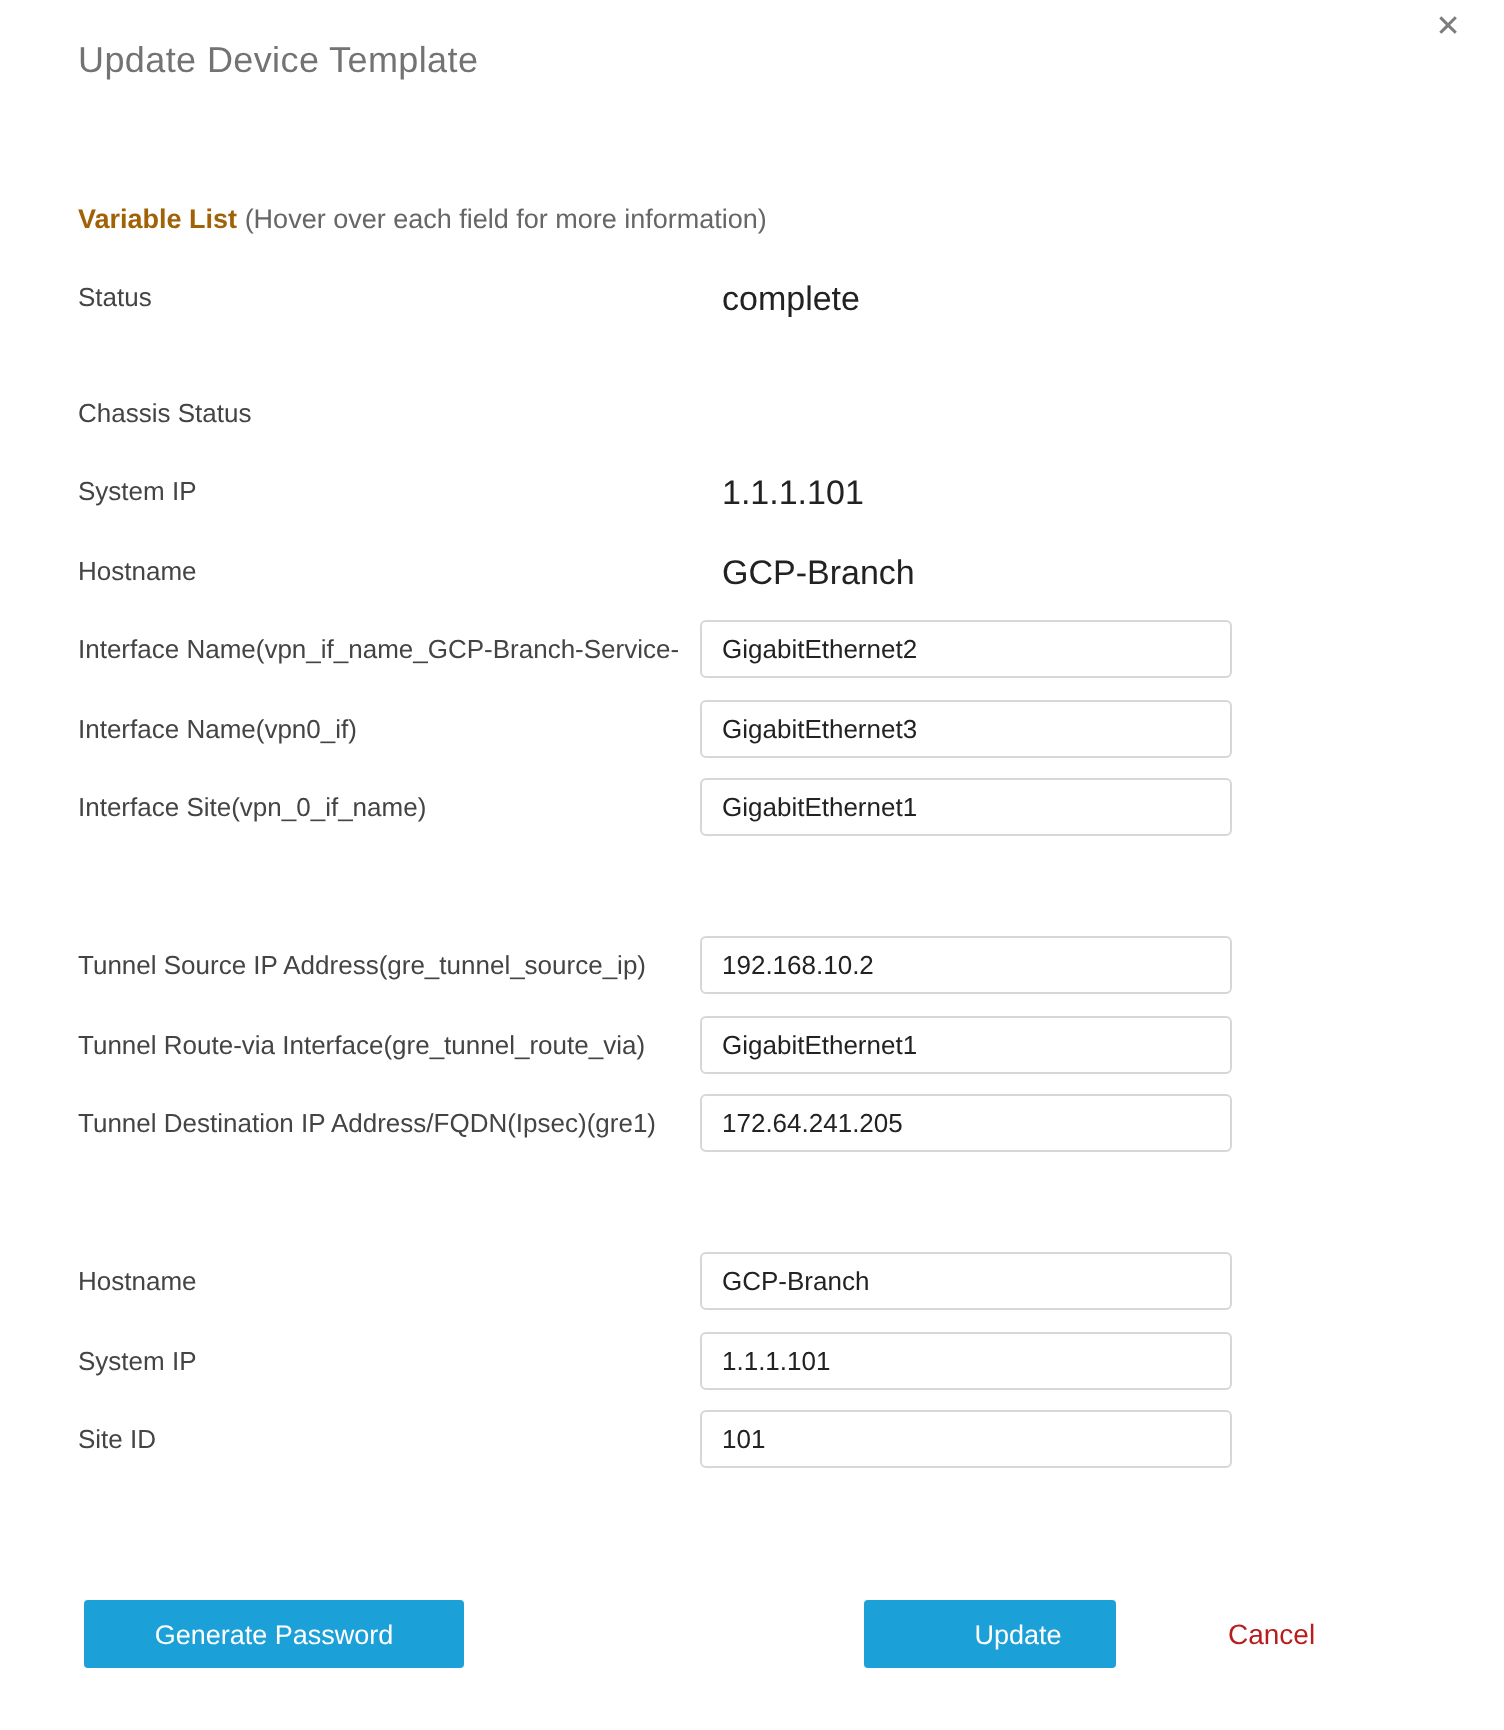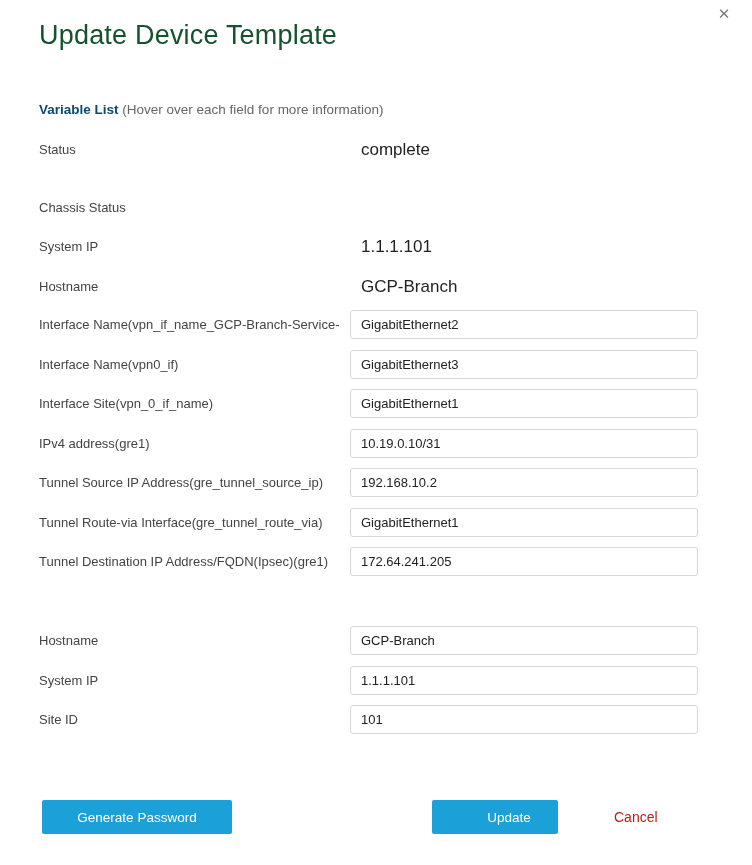--- a/index.html
+++ b/index.html
@@ -15,49 +15,49 @@
 
   .close-btn {
     position: absolute; top: 5px; right: 19px;
     width: 18px; height: 18px;
     font-size: 15px; line-height: 18px; text-align: center;
     color: #7c7c7c; cursor: pointer; font-weight: 300;
   }
 
   .dialog-title {
     position: absolute; left: 39px; top: 20px;
-    font-size: 27px; font-weight: 300; color: #14532d;
+    font-size: 18px; font-weight: 300; color: #737373;
     letter-spacing: 0.2px;
   }
 
   .section-heading {
     position: absolute; left: 39px; top: 102px;
     font-size: 13.5px; color: #666;
   }
-  .section-heading .heading-main { font-weight: 700; color: #0c4a6e; }
+  .section-heading .heading-main { font-weight: 700; color: #a16207; }
 
   .srow, .irow { position: absolute; left: 39px; right: 47px; }
 
   .lbl {
     display: inline-block;
     width: 306px;
     font-size: 13px; color: #444;
     white-space: nowrap; overflow: hidden;
     vertical-align: middle;
   }
   .srow .val {
     position: absolute; left: 322px; top: 0;
     font-size: 17px; color: #222;
   }
 
   .irow { height: 29px; }
   .irow .lbl { line-height: 29px; }
   .irow input {
     position: absolute; left: 311px; top: 0;
-    width: 348px; height: 29px;
+    width: 266px; height: 29px;
     border: 1px solid #d7d7d7; border-radius: 3px;
     padding: 0 10px;
     font-family: "Liberation Sans", sans-serif;
     font-size: 13px; color: #222;
     background: #fff;
     outline: none;
   }
 
   .btn {
     position: absolute;
@@ -116,24 +116,20 @@
     <input type="text" value="GigabitEthernet2" style="">
   </div>
   <div class="irow" style="top:349.5px">
     <span class="lbl">Interface Name(vpn0_if)</span>
     <input type="text" value="GigabitEthernet3" style="">
   </div>
   <div class="irow" style="top:389px">
     <span class="lbl">Interface Site(vpn_0_if_name)</span>
     <input type="text" value="GigabitEthernet1" style="">
   </div>
-  <div class="irow" style="top:428.5px">
-    <span class="lbl">IPv4 address(gre1)</span>
-    <input type="text" value="10.19.0.10/31" style="">
-  </div>
   <div class="irow" style="top:468px">
     <span class="lbl">Tunnel Source IP Address(gre_tunnel_source_ip)</span>
     <input type="text" value="192.168.10.2" style="">
   </div>
   <div class="irow" style="top:507.5px">
     <span class="lbl">Tunnel Route-via Interface(gre_tunnel_route_via)</span>
     <input type="text" value="GigabitEthernet1" style="">
   </div>
   <div class="irow" style="top:547px">
     <span class="lbl">Tunnel Destination IP Address/FQDN(Ipsec)(gre1)</span>

